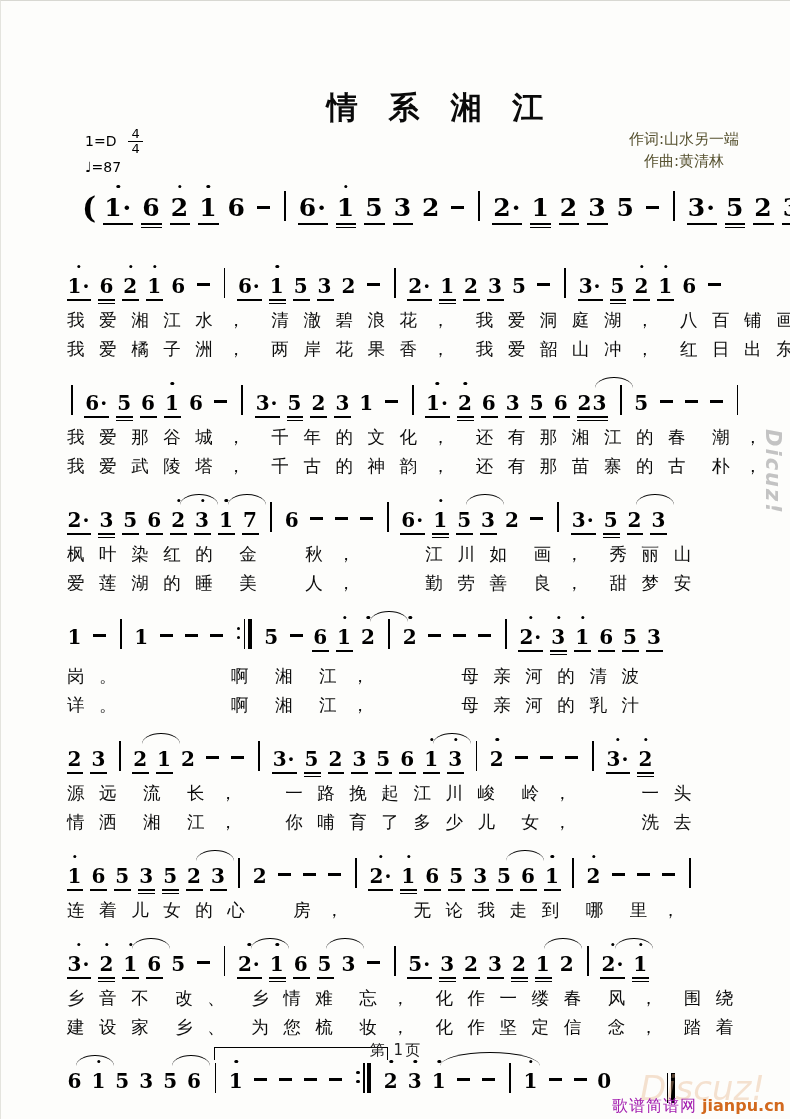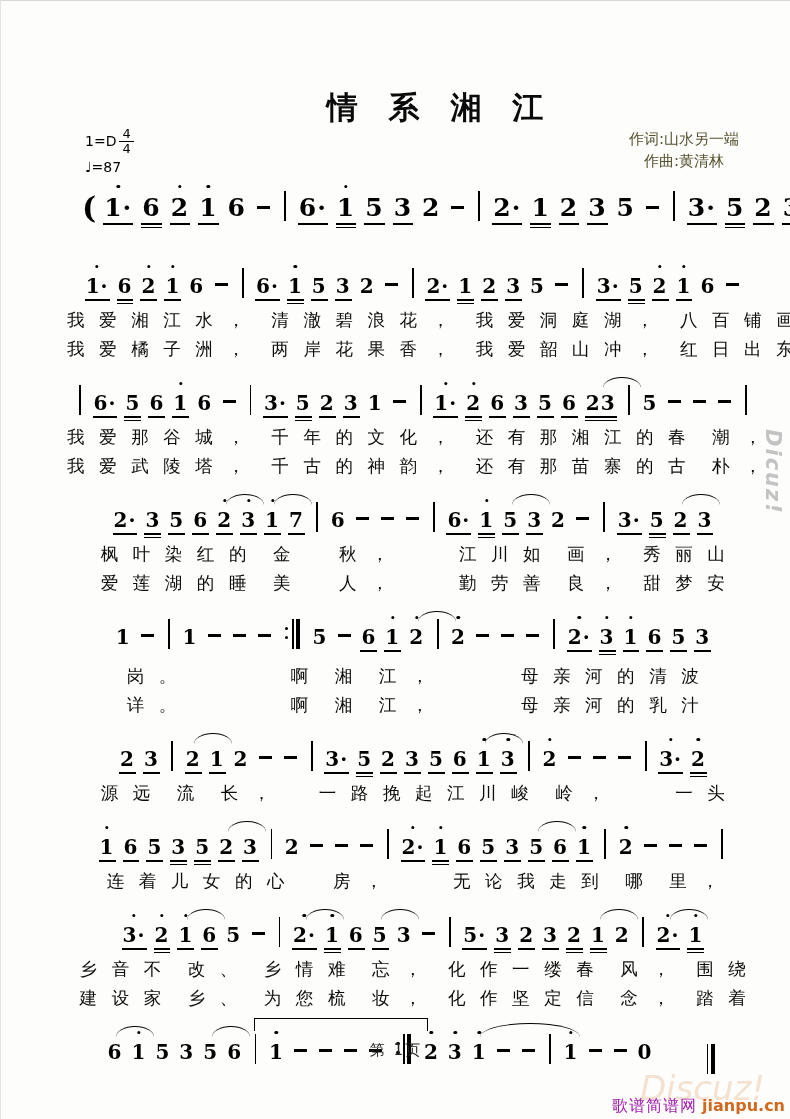--- a/index.html
+++ b/index.html
@@ -8,21 +8,21 @@
     background:#fdfdfb;
     font-family:"DejaVu Sans",sans-serif;color:#000;
     border-top:1px solid #d8d8d2;border-left:1px solid #e4e4de;
   }
   .page-title{
     position:absolute;top:86px;left:0;width:100%;text-align:center;
     font-family:"DejaVu Serif",serif;font-weight:700;font-size:31px;
     letter-spacing:10px;color:#0a0a0a;margin-left:44px;
   }
   .keyblock{position:absolute;left:84px;top:126px;font-size:14px;font-weight:400;
-    font-family:"DejaVu Sans",sans-serif;display:flex;align-items:center;gap:3px;}
+    font-family:"DejaVu Sans",sans-serif;display:flex;align-items:center;gap:12px;}
   .meter{display:inline-block;text-align:center;font-size:13px;line-height:1.05;}
   .meter .num{display:block;border-bottom:1.3px solid #000;padding:0 3px;}
   .meter .den{display:block;padding:0 3px;}
   .tempo{position:absolute;left:84px;top:158px;font-size:14px;text-align:right;}
   .credits{position:absolute;right:52px;top:128px;text-align:center;
     font-size:15px;font-weight:400;color:#56512f;line-height:1.45;margin-left:36px;}
   
   .notes-row{
     position:relative;white-space:nowrap;
     padding:15px 0 7px 0;line-height:26px;
@@ -56,21 +56,21 @@
   .dbar .dots b:nth-child(1){top:8px;}
   .dbar .dots b:nth-child(2){top:17px;}
   .paren{font-family:"DejaVu Serif",serif;font-weight:700;font-size:26px;
     display:inline-block;margin:0 3px;vertical-align:-2px;}
   .gap{display:inline-block;width:42px;}
   .volta{position:relative;display:inline-block;width:0;height:0;}
   .volta i{position:absolute;left:-10px;top:-41px;width:172px;height:12px;
     border:1.5px solid #000;border-bottom:none;display:block;}
   
   .score{position:absolute;left:62px;top:252px;width:700px;}
-  .system{margin-bottom:6px;text-align:center;}
+  .system{margin-bottom:6px;}
   .lyric{font-size:17.5px;letter-spacing:4.5px;line-height:29px;
     color:#0c0c0c;white-space:nowrap;padding-left:4px;
     font-family:"DejaVu Sans",sans-serif;}
   
   .pagenum{position:absolute;left:0;top:1040px;width:100%;text-align:center;
     font-size:15px;color:#222;letter-spacing:2px;}
   .side-mark{position:absolute;right:6px;top:428px;writing-mode:vertical-rl;
     font-style:italic;font-weight:700;font-size:21px;color:#c3c3c3;
     letter-spacing:2px;}
   .ghost-mark{position:absolute;right:26px;bottom:12px;font-size:34px;
@@ -118,20 +118,21 @@
       <div class="lyric">爱 莲 湖 的 睡　美　　人 ，　　　勤 劳 善　良 ，　甜 梦 安</div>
     </div>
     <div class="system">
       <div class="notes-row"><span class="note"><span class="digits">1</span></span><span class="dash"></span><span class="bar"></span><span class="note"><span class="digits">1</span></span><span class="dash"></span><span class="dash"></span><span class="dash"></span><span class="dbar"><span class="dots"><b></b><b></b></span><i class="thin"></i><i class="thick"></i></span><span class="note"><span class="digits">5</span></span><span class="dash"></span><span class="note"><span class="digits">6</span><span class="u1"></span></span><span class="note"><span class="digits">1</span><span class="odot"></span><span class="u1"></span></span><span class="note"><span class="digits">2</span><span class="odot"></span><span class="arc"></span></span><span class="bar"></span><span class="note"><span class="digits">2</span><span class="odot"></span></span><span class="dash"></span><span class="dash"></span><span class="dash"></span><span class="bar"></span><span class="note"><span class="digits">2·</span><span class="odot"></span><span class="u1"></span></span><span class="note"><span class="digits">3</span><span class="odot"></span><span class="u1"></span><span class="u2"></span></span><span class="note"><span class="digits">1</span><span class="odot"></span><span class="u1"></span></span><span class="note"><span class="digits">6</span><span class="u1"></span></span><span class="note"><span class="digits">5</span><span class="u1"></span></span><span class="note"><span class="digits">3</span><span class="u1"></span></span></div>
       <div class="lyric">岗 。　　　　　啊　湘　江 ，　　　　母 亲 河 的 清 波</div>
       <div class="lyric">详 。　　　　　啊　湘　江 ，　　　　母 亲 河 的 乳 汁</div>
     </div>
     <div class="system">
       <div class="notes-row"><span class="note"><span class="digits">2</span><span class="u1"></span></span><span class="note"><span class="digits">3</span><span class="u1"></span></span><span class="bar"></span><span class="note"><span class="digits">2</span><span class="u1"></span><span class="arc"></span></span><span class="note"><span class="digits">1</span><span class="u1"></span></span><span class="note"><span class="digits">2</span></span><span class="dash"></span><span class="dash"></span><span class="bar"></span><span class="note"><span class="digits">3·</span><span class="u1"></span></span><span class="note"><span class="digits">5</span><span class="u1"></span><span class="u2"></span></span><span class="note"><span class="digits">2</span><span class="u1"></span></span><span class="note"><span class="digits">3</span><span class="u1"></span></span><span class="note"><span class="digits">5</span><span class="u1"></span></span><span class="note"><span class="digits">6</span><span class="u1"></span></span><span class="note"><span class="digits">1</span><span class="odot"></span><span class="u1"></span><span class="arc"></span></span><span class="note"><span class="digits">3</span><span class="odot"></span><span class="u1"></span></span><span class="bar"></span><span class="note"><span class="digits">2</span><span class="odot"></span></span><span class="dash"></span><span class="dash"></span><span class="dash"></span><span class="bar"></span><span class="note"><span class="digits">3·</span><span class="odot"></span><span class="u1"></span></span><span class="note"><span class="digits">2</span><span class="odot"></span><span class="u1"></span><span class="u2"></span></span></div>
       <div class="lyric">源 远　流　长 ，　　一 路 挽 起 江 川 峻　岭 ，　　　一 头</div>
+      <div class="lyric">情 洒　湘　江 ，　　你 哺 育 了 多 少 儿　女 ，　　　洗 去</div>
     </div>
     <div class="system">
       <div class="notes-row"><span class="note"><span class="digits">1</span><span class="odot"></span><span class="u1"></span></span><span class="note"><span class="digits">6</span><span class="u1"></span></span><span class="note"><span class="digits">5</span><span class="u1"></span></span><span class="note"><span class="digits">3</span><span class="u1"></span><span class="u2"></span></span><span class="note"><span class="digits">5</span><span class="u1"></span><span class="u2"></span></span><span class="note"><span class="digits">2</span><span class="u1"></span><span class="arc"></span></span><span class="note"><span class="digits">3</span><span class="u1"></span></span><span class="bar"></span><span class="note"><span class="digits">2</span></span><span class="dash"></span><span class="dash"></span><span class="dash"></span><span class="bar"></span><span class="note"><span class="digits">2·</span><span class="odot"></span><span class="u1"></span></span><span class="note"><span class="digits">1</span><span class="odot"></span><span class="u1"></span><span class="u2"></span></span><span class="note"><span class="digits">6</span><span class="u1"></span></span><span class="note"><span class="digits">5</span><span class="u1"></span></span><span class="note"><span class="digits">3</span><span class="u1"></span></span><span class="note"><span class="digits">5</span><span class="u1"></span><span class="arc"></span></span><span class="note"><span class="digits">6</span><span class="u1"></span></span><span class="note"><span class="digits">1</span><span class="odot"></span><span class="u1"></span></span><span class="bar"></span><span class="note"><span class="digits">2</span><span class="odot"></span></span><span class="dash"></span><span class="dash"></span><span class="dash"></span><span class="bar"></span></div>
       <div class="lyric">连 着 儿 女 的 心　　房 ，　　　无 论 我 走 到　哪　里 ，</div>
     </div>
     <div class="system">
       <div class="notes-row"><span class="note"><span class="digits">3·</span><span class="odot"></span><span class="u1"></span></span><span class="note"><span class="digits">2</span><span class="odot"></span><span class="u1"></span><span class="u2"></span></span><span class="note"><span class="digits">1</span><span class="odot"></span><span class="u1"></span><span class="arc"></span></span><span class="note"><span class="digits">6</span><span class="u1"></span></span><span class="note"><span class="digits">5</span></span><span class="dash"></span><span class="bar"></span><span class="note"><span class="digits">2·</span><span class="odot"></span><span class="u1"></span><span class="arc"></span></span><span class="note"><span class="digits">1</span><span class="odot"></span><span class="u1"></span><span class="u2"></span></span><span class="note"><span class="digits">6</span><span class="u1"></span></span><span class="note"><span class="digits">5</span><span class="u1"></span><span class="arc"></span></span><span class="note"><span class="digits">3</span></span><span class="dash"></span><span class="bar"></span><span class="note"><span class="digits">5·</span><span class="u1"></span></span><span class="note"><span class="digits">3</span><span class="u1"></span><span class="u2"></span></span><span class="note"><span class="digits">2</span><span class="u1"></span></span><span class="note"><span class="digits">3</span><span class="u1"></span></span><span class="note"><span class="digits">2</span><span class="u1"></span><span class="u2"></span></span><span class="note"><span class="digits">1</span><span class="u1"></span><span class="u2"></span><span class="arc"></span></span><span class="note"><span class="digits">2</span></span><span class="bar"></span><span class="note"><span class="digits">2·</span><span class="odot"></span><span class="u1"></span><span class="arc"></span></span><span class="note"><span class="digits">1</span><span class="odot"></span><span class="u1"></span><span class="u2"></span></span></div>
       <div class="lyric">乡 音 不　改 、　乡 情 难　忘 ，　化 作 一 缕 春　风 ，　围 绕</div>
       <div class="lyric">建 设 家　乡 、　为 您 梳　妆 ，　化 作 坚 定 信　念 ，　踏 着</div>
     </div>

